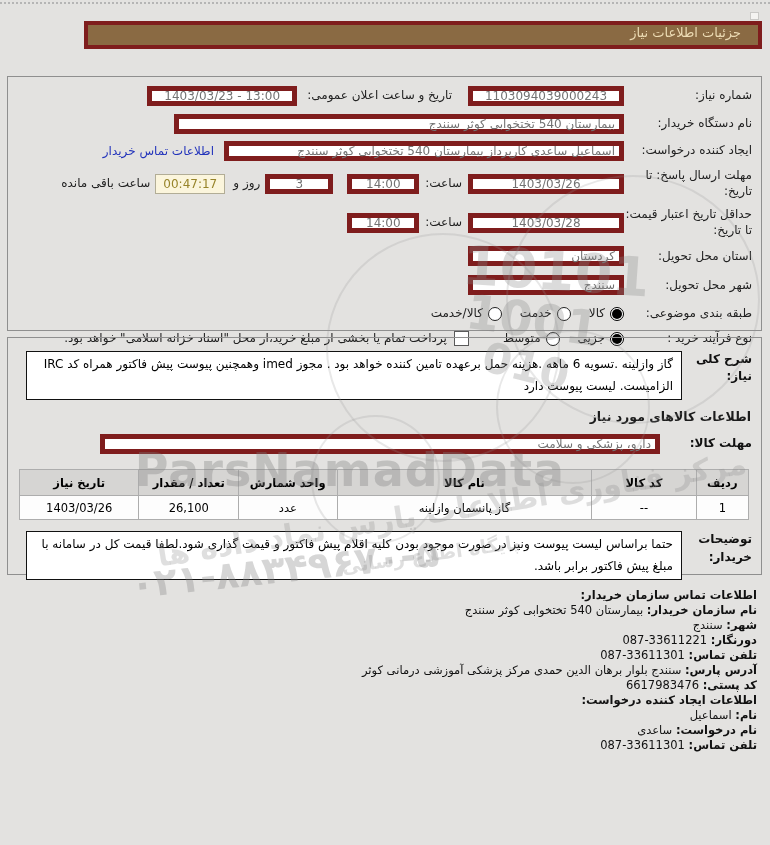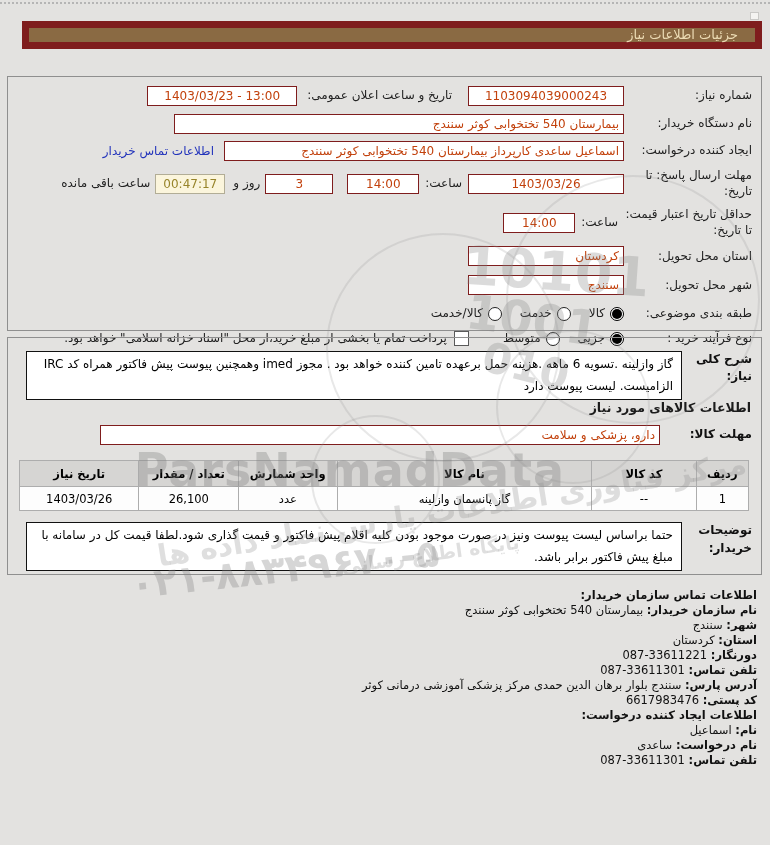--- a/index.html
+++ b/index.html
@@ -6,35 +6,35 @@
   body{
     position:relative;width:770px;height:845px;overflow:hidden;
     background:#e3e2e0;
     font-family:"DejaVu Sans",sans-serif;
     direction:rtl;color:#1c1c1c;
   }
   .topline{position:absolute;top:2px;right:0;width:770px;height:0;border-top:2px dotted #b5b5b5;}
   .corner-notch{position:absolute;top:12px;right:11px;width:7px;height:6px;background:#f4f3f1;border:1px solid #c9c8c6;}
 
   .titlebar{
-    position:absolute;top:21px;right:8px;width:740px;height:28px;box-sizing:border-box;
-    background:#8a6a43;border:7px solid #7f1d1d;
-    color:#ecdbb4;font-size:13px;display:flex;align-items:flex-end;padding-right:17px;
+    position:absolute;top:21px;right:8px;width:678px;height:28px;box-sizing:border-box;
+    background:#8a6a43;border:4px solid #7f1d1d;
+    color:#ecdbb4;font-size:13px;display:flex;align-items:flex-start;padding-right:17px;
   }
 
   .panel{position:absolute;right:8px;width:755px;box-sizing:border-box;border:1px solid #8f8f8f;background:transparent;}
   .panel1{top:76px;height:255px;}
   .panel2{top:337px;height:238px;}
 
   .row{display:flex;align-items:center;padding-right:9px;}
   .lbl{font-size:12px;color:#222;line-height:1.3;}
   .labelcol{width:128px;flex:none;}
   .inp{
-    background:#ffffff;border:1px solid #7f1d1d;height:20px;box-sizing:border-box;
-    font-size:12px;display:flex;align-items:center;justify-content:center;flex:none;color:#c2410c;
+    background:#ffffff;border:5px solid #7f1d1d;height:20px;box-sizing:border-box;
+    font-size:12px;display:flex;align-items:center;justify-content:center;flex:none;color:#737373;
   }
   .inp.val-right{justify-content:flex-start;padding-right:4px;}
   .ltr{direction:ltr;}
   .cream{background:#fbf5dc;border:1px solid #b2ad96;color:#97842a;}
   .link{color:#2233bb;font-size:12px;cursor:pointer;}.mr5{margin-right:5px;}.mr6{margin-right:6px;}
   .mr8{margin-right:8px;}.mr10{margin-right:10px;}.mr14{margin-right:14px;}.mr16{margin-right:16px;}
 
   .radio{width:12px;height:12px;border:1px solid #222;border-radius:50%;background:#fff;display:inline-block;position:relative;flex:none;margin-left:5px;}
   .radio.checked{border-color:#000;}
   .radio.checked::after{content:"";position:absolute;inset:1px;background:#000;border-radius:50%;}
@@ -105,20 +105,21 @@
     <span class="lbl mr6">ساعت:</span>
     <div class="inp ltr mr6" style="width:72px;">14:00</div>
     <div class="inp ltr mr14" style="width:68px;">3</div>
     <span class="lbl mr5">روز و</span>
     <div class="inp cream ltr mr8" style="width:70px;">00:47:17</div>
     <span class="lbl mr5">ساعت باقی مانده</span>
   </div>
 
   <div class="row" style="margin-top:8px;">
     <span class="lbl labelcol">حداقل تاریخ اعتبار قیمت: تا تاریخ:</span>
+    <div class="inp ltr" style="width:156px;">1403/03/28</div>
     <span class="lbl mr6">ساعت:</span>
     <div class="inp ltr mr6" style="width:72px;">14:00</div>
   </div>
 
   <div class="row" style="margin-top:8px;">
     <span class="lbl labelcol">استان محل تحویل:</span>
     <div class="inp val-right" style="width:156px;">کردستان</div>
   </div>
 
   <div class="row" style="margin-top:9px;">
@@ -147,21 +148,21 @@
   </div>
 </div>
 
 <div class="panel panel2">
 
   <div class="row" style="margin-top:13px;align-items:flex-start;">
     <span class="blbl labelcol2">شرح کلی نیاز:</span>
     <div class="whitebox" style="min-height:48px;">گاز وازلینه .تسویه 6 ماهه .هزینه حمل برعهده تامین کننده خواهد بود . مجوز imed وهمچنین پیوست پیش فاکتور همراه کد IRC الزامیست. لیست پیوست دارد</div>
   </div>
 
-  <div class="sec-title" style="margin-top:0;">اطلاعات کالاهای مورد نیاز</div>
+  <div class="sec-title" style="margin-top:9px;">اطلاعات کالاهای مورد نیاز</div>
 
   <div class="row" style="margin-top:10px;">
     <span class="blbl" style="width:92px;flex:none;">مهلت کالا:</span>
     <div class="inp val-right" style="width:560px;">دارو، پزشکی و سلامت</div>
   </div>
 
   <table class="items">
     <thead>
       <tr>
         <th style="width:45px;">ردیف</th>
@@ -187,21 +188,20 @@
   <div class="row" style="margin-top:11px;align-items:flex-start;">
     <span class="blbl labelcol2">توضیحات خریدار:</span>
     <div class="whitebox" style="min-height:44px;">حتما براساس لیست پیوست ونیز در صورت موجود بودن کلیه اقلام پیش فاکتور و قیمت گذاری شود.لطفا قیمت کل در سامانه با مبلغ پیش فاکتور برابر باشد.</div>
   </div>
 </div>
 
 <div class="contact">
   <div class="cl"><b>اطلاعات تماس سازمان خریدار:</b> <span></span></div>
   <div class="cl"><b>نام سازمان خریدار:</b> <span>بیمارستان 540 تختخوابی کوثر سنندج</span></div>
   <div class="cl"><b>شهر:</b> <span>سنندج</span></div>
-  <div class="cl"><b>استان:</b> <span>کردستان</span></div>
   <div class="cl"><b>دورنگار:</b> <span>33611221-087</span></div>
   <div class="cl"><b>تلفن تماس:</b> <span>33611301-087</span></div>
   <div class="cl"><b>آدرس پارس:</b> <span>سنندج بلوار برهان الدین حمدی مرکز پزشکی آموزشی درمانی کوثر</span></div>
   <div class="cl"><b>کد پستی:</b> <span>6617983476</span></div>
   <div class="cl"><b>اطلاعات ایجاد کننده درخواست:</b> <span></span></div>
   <div class="cl"><b>نام:</b> <span>اسماعیل</span></div>
   <div class="cl"><b>نام درخواست:</b> <span>ساعدی</span></div>
   <div class="cl"><b>تلفن تماس:</b> <span>33611301-087</span></div>
 </div>
 

